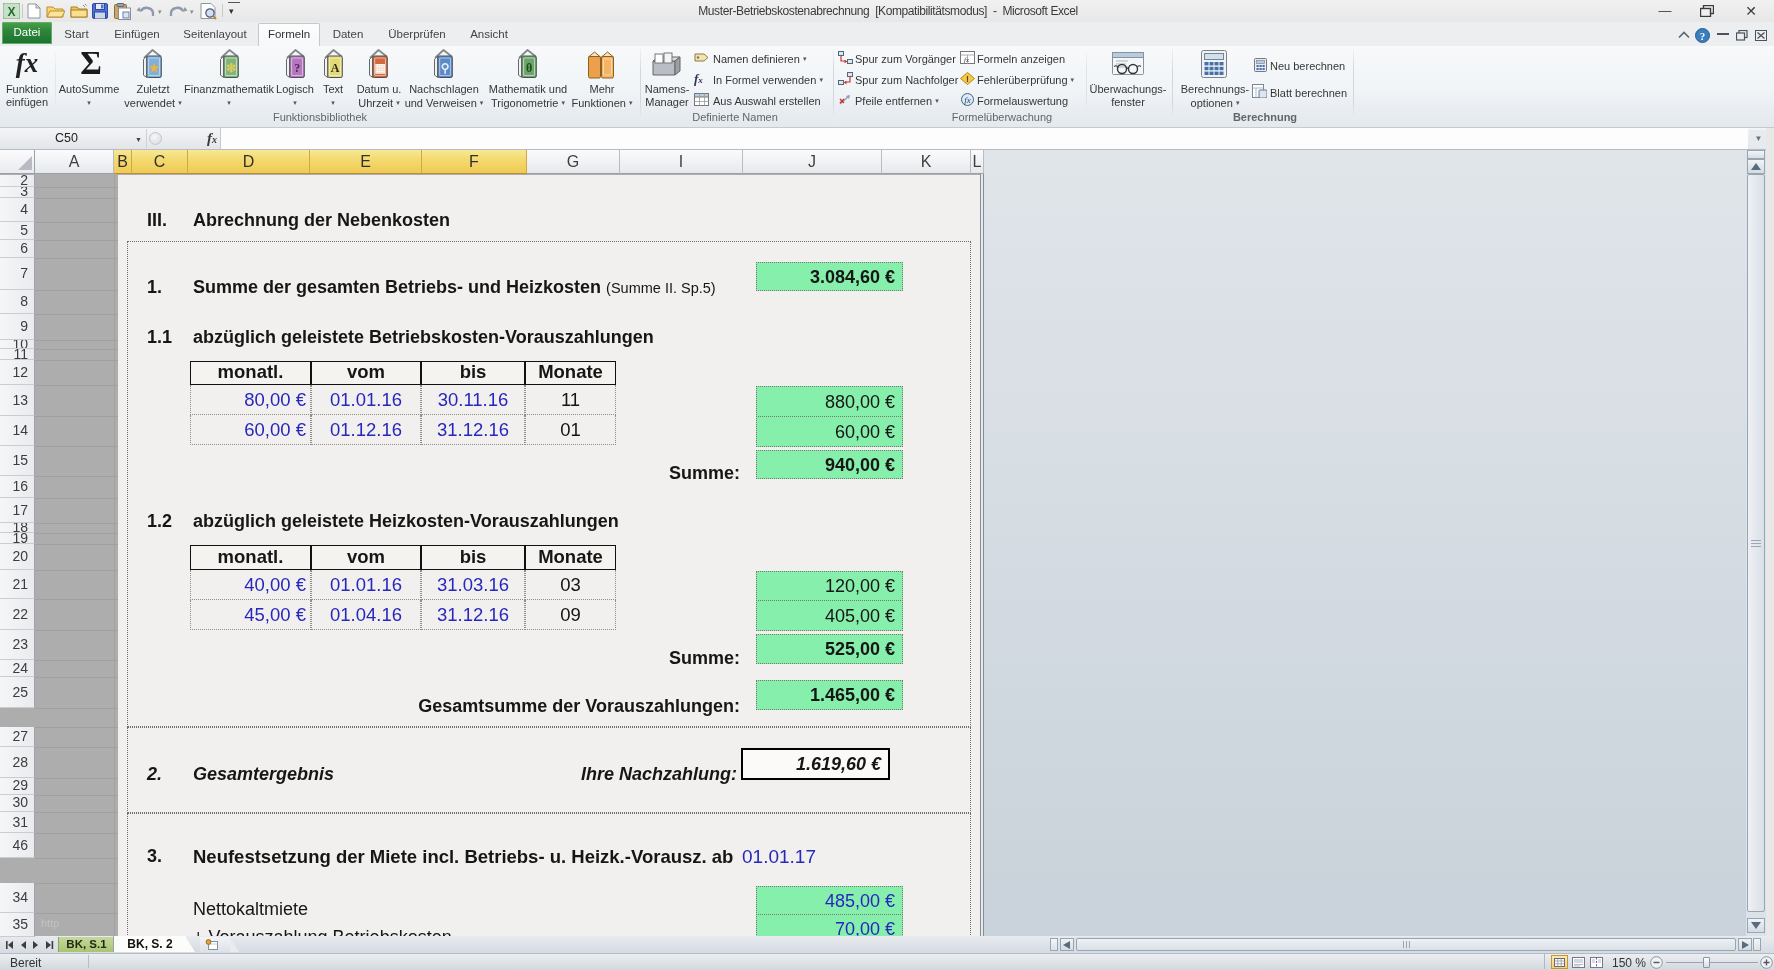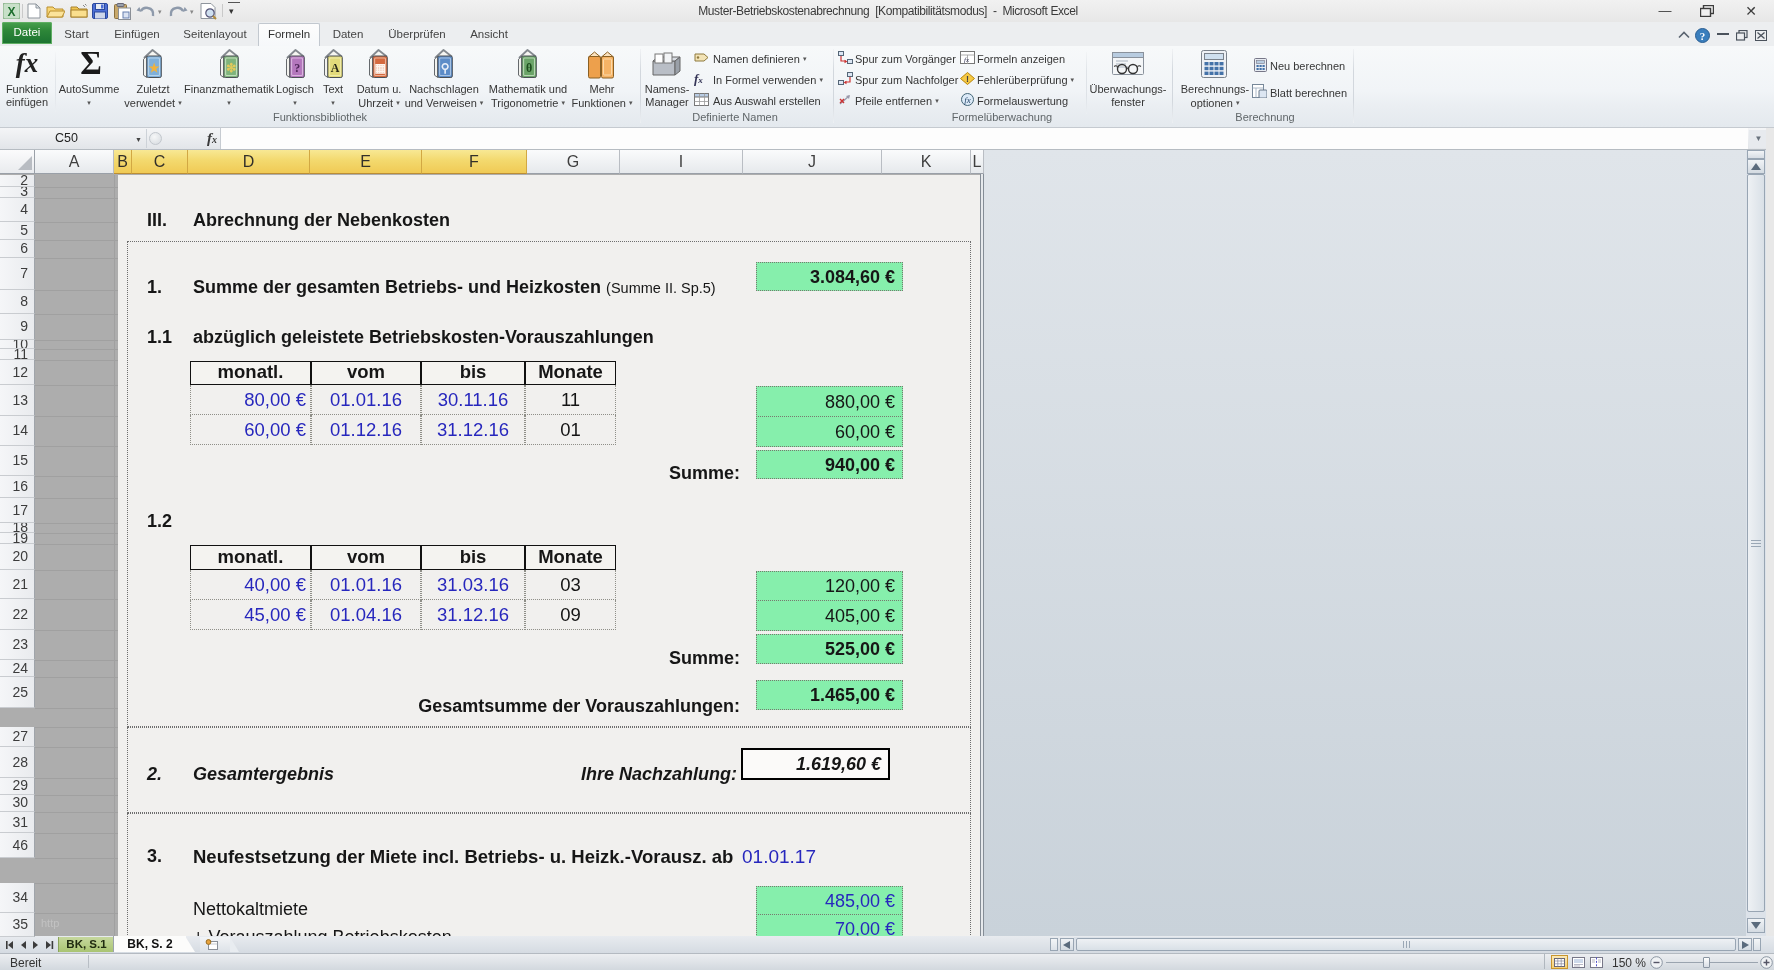--- a/index.html
+++ b/index.html
@@ -133,21 +133,21 @@
 <div class="abs" id="ribbon"></div>
 <div class="abs gsep" style="left:640px;top:49px;height:74px;"></div>
 <div class="abs gsep" style="left:833px;top:49px;height:74px;"></div>
 <div class="abs gsep" style="left:1172px;top:49px;height:74px;"></div>
 <div class="abs gsep" style="left:1353px;top:49px;height:74px;"></div>
 <div class="abs gsep" style="left:1086px;top:52px;height:62px;opacity:.6"></div>
 <div class="abs gsep" style="left:55px;top:52px;height:60px;opacity:.5"></div>
 <div class="abs glabel" style="left:220px;width:200px;">Funktionsbibliothek</div>
 <div class="abs glabel" style="left:635px;width:200px;">Definierte Namen</div>
 <div class="abs glabel" style="left:902px;width:200px;">Formelüberwachung</div>
-<div class="abs glabel" style="left:1165px;width:200px;">Berechnung</div>
+<div class="abs glabel" style="left:1165px;width:200px;font-weight:bold;">Berechnung</div>
 <div class="abs" style="left:8px;top:48px;width:38px;height:30px;font-family:'Liberation Serif';font-style:italic;font-weight:bold;font-size:27px;color:#222;text-align:center;">fx</div>
 <div class="abs bigbtn" style="left:0px;top:83px;width:54px;">Funktion<br>einfügen</div>
 <div class="abs" style="left:76px;top:45px;width:30px;height:34px;font-size:33px;font-weight:bold;color:#1a1a1a;text-align:center;font-family:'Liberation Serif';">Σ</div>
 <div class="abs bigbtn" style="left:52px;top:83px;width:74px;">AutoSumme<br><span class="dd">▾</span></div>
 <svg class="abs" style="left:140px;top:47px" width="25" height="34">
       <path d="M4 11 L12.5 3 L21 9.8" fill="#f6f6f2" stroke="#84898f" stroke-width="1.8" stroke-linejoin="round"></path>
       <path d="M3.5 12.2 L6.8 9 L6.8 30.5 L3.5 28.2 Z" fill="#f2f2ee" stroke="#55595e" stroke-width="0.9"></path>
       <rect x="6.8" y="9" width="14.5" height="21.5" rx="1.5" fill="#7fb0da" stroke="#4a4f55" stroke-width="1"></rect>
       <rect x="8.6" y="11" width="10.9" height="17.5" rx="1" fill="none" stroke="#c3dcf0" stroke-width="1.1" opacity="0.8"></rect>
       <text x="14.2" y="24.5" font-size="12" font-weight="bold" fill="#f0b23c" text-anchor="middle" font-family="Liberation Serif">★</text>
@@ -510,20 +510,21 @@
 <div class="abs cell" style="left:525px;top:235.0px;width:91px;height:30px;line-height:30px;border-right:1px dotted #8f8f88;border-left:1px dotted #8f8f88;border-bottom:1px dotted #8f8f88;text-align:center;color:#141414;box-sizing:border-box;">11</div>
 <div class="abs cell" style="left:190px;top:265.0px;width:121px;height:30px;line-height:30px;border-right:1px dotted #8f8f88;border-left:1px dotted #8f8f88;border-bottom:1px dotted #8f8f88;text-align:right;padding-right:4px;color:#2727bd;box-sizing:border-box;">60,00 €</div>
 <div class="abs cell" style="left:311px;top:265.0px;width:110px;height:30px;line-height:30px;border-right:1px dotted #8f8f88;border-left:1px dotted #8f8f88;border-bottom:1px dotted #8f8f88;text-align:center;color:#2727bd;box-sizing:border-box;">01.12.16</div>
 <div class="abs cell" style="left:421px;top:265.0px;width:104px;height:30px;line-height:30px;border-right:1px dotted #8f8f88;border-left:1px dotted #8f8f88;border-bottom:1px dotted #8f8f88;text-align:center;color:#2727bd;box-sizing:border-box;">31.12.16</div>
 <div class="abs cell" style="left:525px;top:265.0px;width:91px;height:30px;line-height:30px;border-right:1px dotted #8f8f88;border-left:1px dotted #8f8f88;border-bottom:1px dotted #8f8f88;text-align:center;color:#141414;box-sizing:border-box;">01</div>
 <div class="abs vbox " style="top:236.0px;height:31px;line-height:30px;">880,00 €</div>
 <div class="abs vbox " style="top:266.0px;height:31px;line-height:30px;">60,00 €</div>
 <div class="abs t17 b" style="right:243px;top:305.0px;text-align:right;">Summe:</div>
 <div class="abs vbox b" style="top:300.0px;height:29px;line-height:28px;">940,00 €</div>
 <div class="abs t17 b" style="left:147px;top:353.0px;">1.2</div>
+<div class="abs t17 b" style="left:193px;top:353.0px;">abzüglich geleistete Heizkosten-Vorauszahlungen</div>
 <div class="abs" style="left:190px;top:395.0px;width:426px;height:25px;background:#f4f3f0;border:1px solid #111;box-sizing:border-box;"></div>
 <div class="abs cell b" style="left:190px;top:395.0px;width:121px;height:25px;line-height:23px;border-right:1px solid #111;border-left:1px solid #111;box-sizing:border-box;">monatl.</div>
 <div class="abs cell b" style="left:311px;top:395.0px;width:110px;height:25px;line-height:23px;border-right:1px solid #111;border-left:1px solid #111;box-sizing:border-box;">vom</div>
 <div class="abs cell b" style="left:421px;top:395.0px;width:104px;height:25px;line-height:23px;border-right:1px solid #111;border-left:1px solid #111;box-sizing:border-box;">bis</div>
 <div class="abs cell b" style="left:525px;top:395.0px;width:91px;height:25px;line-height:23px;border-right:1px solid #111;border-left:1px solid #111;box-sizing:border-box;">Monate</div>
 <div class="abs cell" style="left:190px;top:420.0px;width:121px;height:30px;line-height:30px;border-right:1px dotted #8f8f88;border-left:1px dotted #8f8f88;border-bottom:1px dotted #8f8f88;text-align:right;padding-right:4px;color:#2727bd;box-sizing:border-box;">40,00 €</div>
 <div class="abs cell" style="left:311px;top:420.0px;width:110px;height:30px;line-height:30px;border-right:1px dotted #8f8f88;border-left:1px dotted #8f8f88;border-bottom:1px dotted #8f8f88;text-align:center;color:#2727bd;box-sizing:border-box;">01.01.16</div>
 <div class="abs cell" style="left:421px;top:420.0px;width:104px;height:30px;line-height:30px;border-right:1px dotted #8f8f88;border-left:1px dotted #8f8f88;border-bottom:1px dotted #8f8f88;text-align:center;color:#2727bd;box-sizing:border-box;">31.03.16</div>
 <div class="abs cell" style="left:525px;top:420.0px;width:91px;height:30px;line-height:30px;border-right:1px dotted #8f8f88;border-left:1px dotted #8f8f88;border-bottom:1px dotted #8f8f88;text-align:center;color:#141414;box-sizing:border-box;">03</div>
 <div class="abs cell" style="left:190px;top:450.0px;width:121px;height:30px;line-height:30px;border-right:1px dotted #8f8f88;border-left:1px dotted #8f8f88;border-bottom:1px dotted #8f8f88;text-align:right;padding-right:4px;color:#2727bd;box-sizing:border-box;">45,00 €</div>

